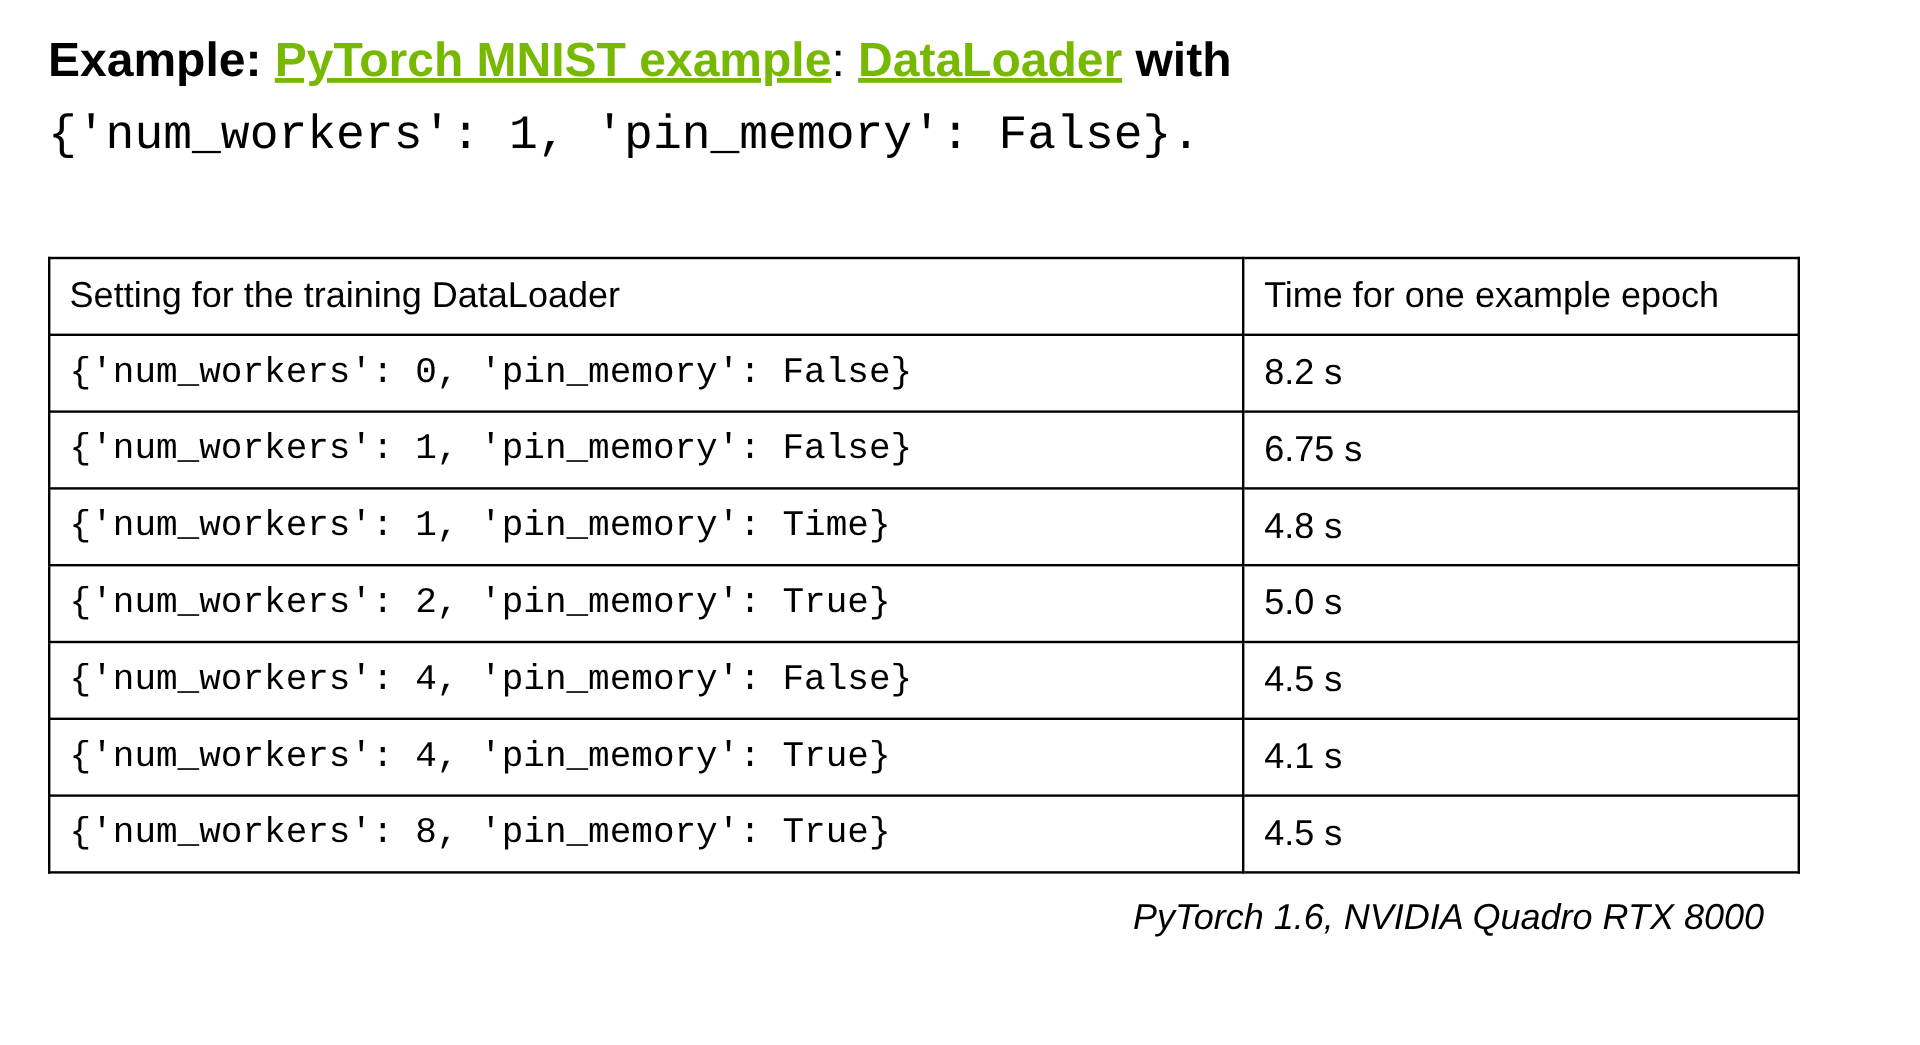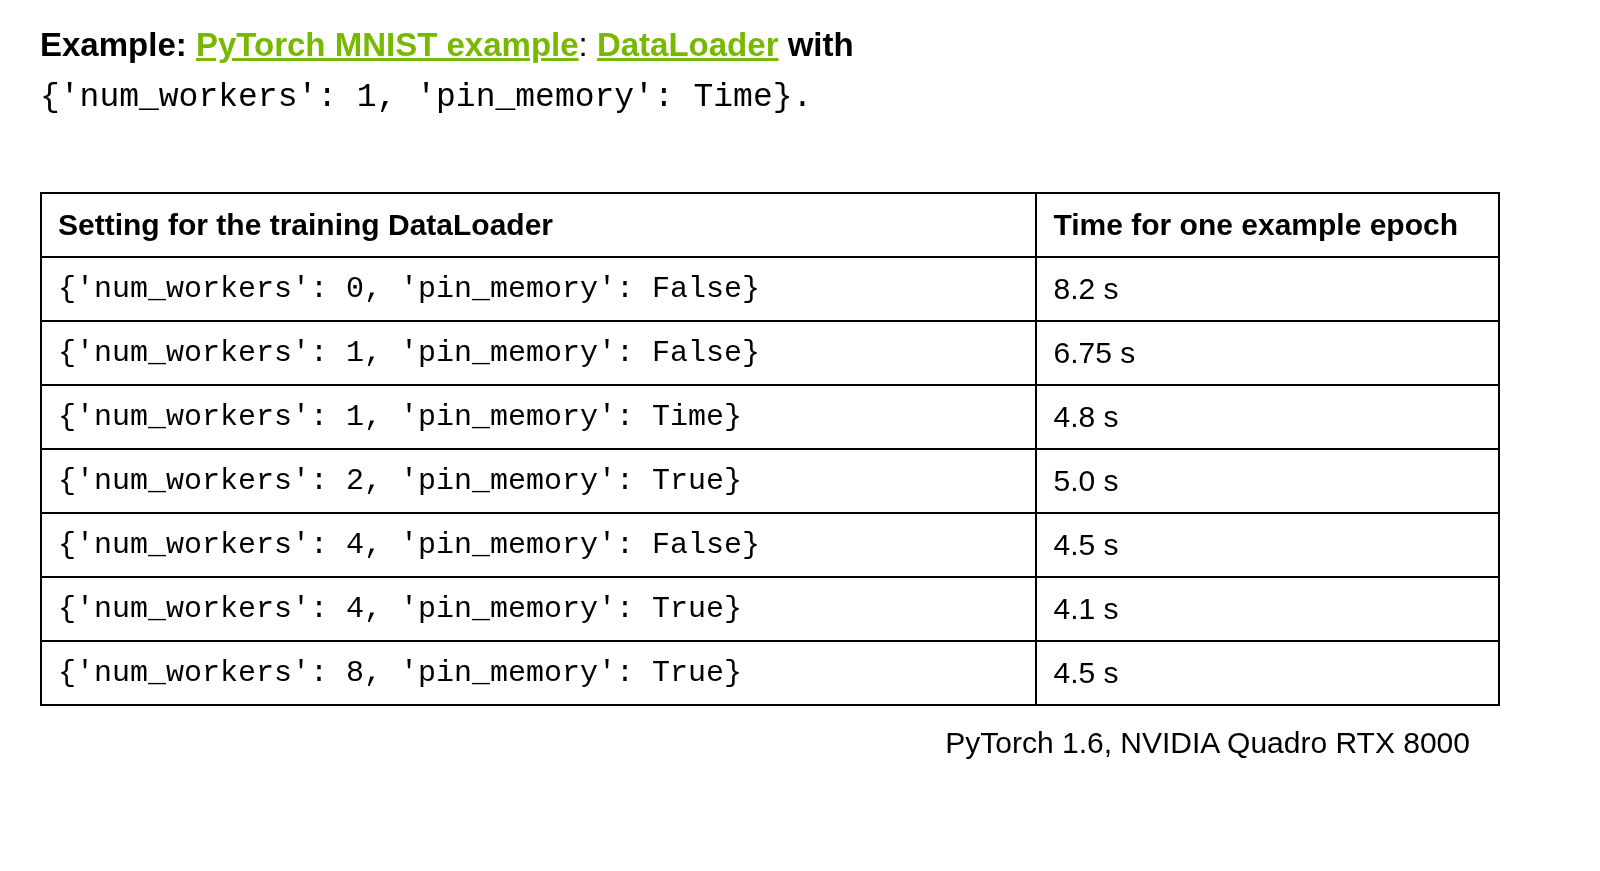--- a/index.html
+++ b/index.html
@@ -8,21 +8,21 @@
       box-sizing: border-box;
     }
     body {
       font-family: Arial, Helvetica, sans-serif;
       background: #ffffff;
       padding: 20px 40px;
       width: 1600px;
       height: 871px;
     }
     .header {
-      font-size: 33px;
+      font-size: 40px;
       line-height: 1.5;
       color: #000;
       margin-bottom: 70px;
     }
     .header .bold {
       font-weight: 700;
     }
     .header .link {
       color: #76b900;
       text-decoration: underline;
@@ -38,48 +38,49 @@
       margin-left: 0;
     }
     th, td {
       border: 2px solid #000;
       padding: 14px 16px;
       text-align: left;
       font-size: 30px;
       vertical-align: middle;
     }
     th {
-      font-weight: 700;
+      font-weight: 400;
       font-family: Arial, Helvetica, sans-serif;
     }
     td.setting {
       font-family: "Courier New", Courier, monospace;
       width: 990px;
     }
     td.time {
       font-family: Arial, Helvetica, sans-serif;
       margin-top: 11px;
     }
     th.time-header {
       width: 460px;
     }
     .footer {
       text-align: right;
       font-size: 30px;
       margin-top: 20px;
       padding-right: 90px;
       color: #000;
+      font-style: italic;
     }
   </style>
 </head>
 <body>
 
 <div class="header">
   <span class="bold">Example:</span><span> </span><a href="#" class="link">PyTorch MNIST example</a><span>:</span><span> </span><a href="#" class="link">DataLoader</a><span class="bold"> with</span><br>
-  <span class="code">{'num_workers': 1, 'pin_memory': Time}.</span>
+  <span class="code">{'num_workers': 1, 'pin_memory': False}.</span>
 </div>
 
 <table>
   <thead>
     <tr>
       <th>Setting for the training DataLoader</th>
       <th class="time-header">Time for one example epoch</th>
     </tr>
   </thead>
   <tbody id="table-body">

